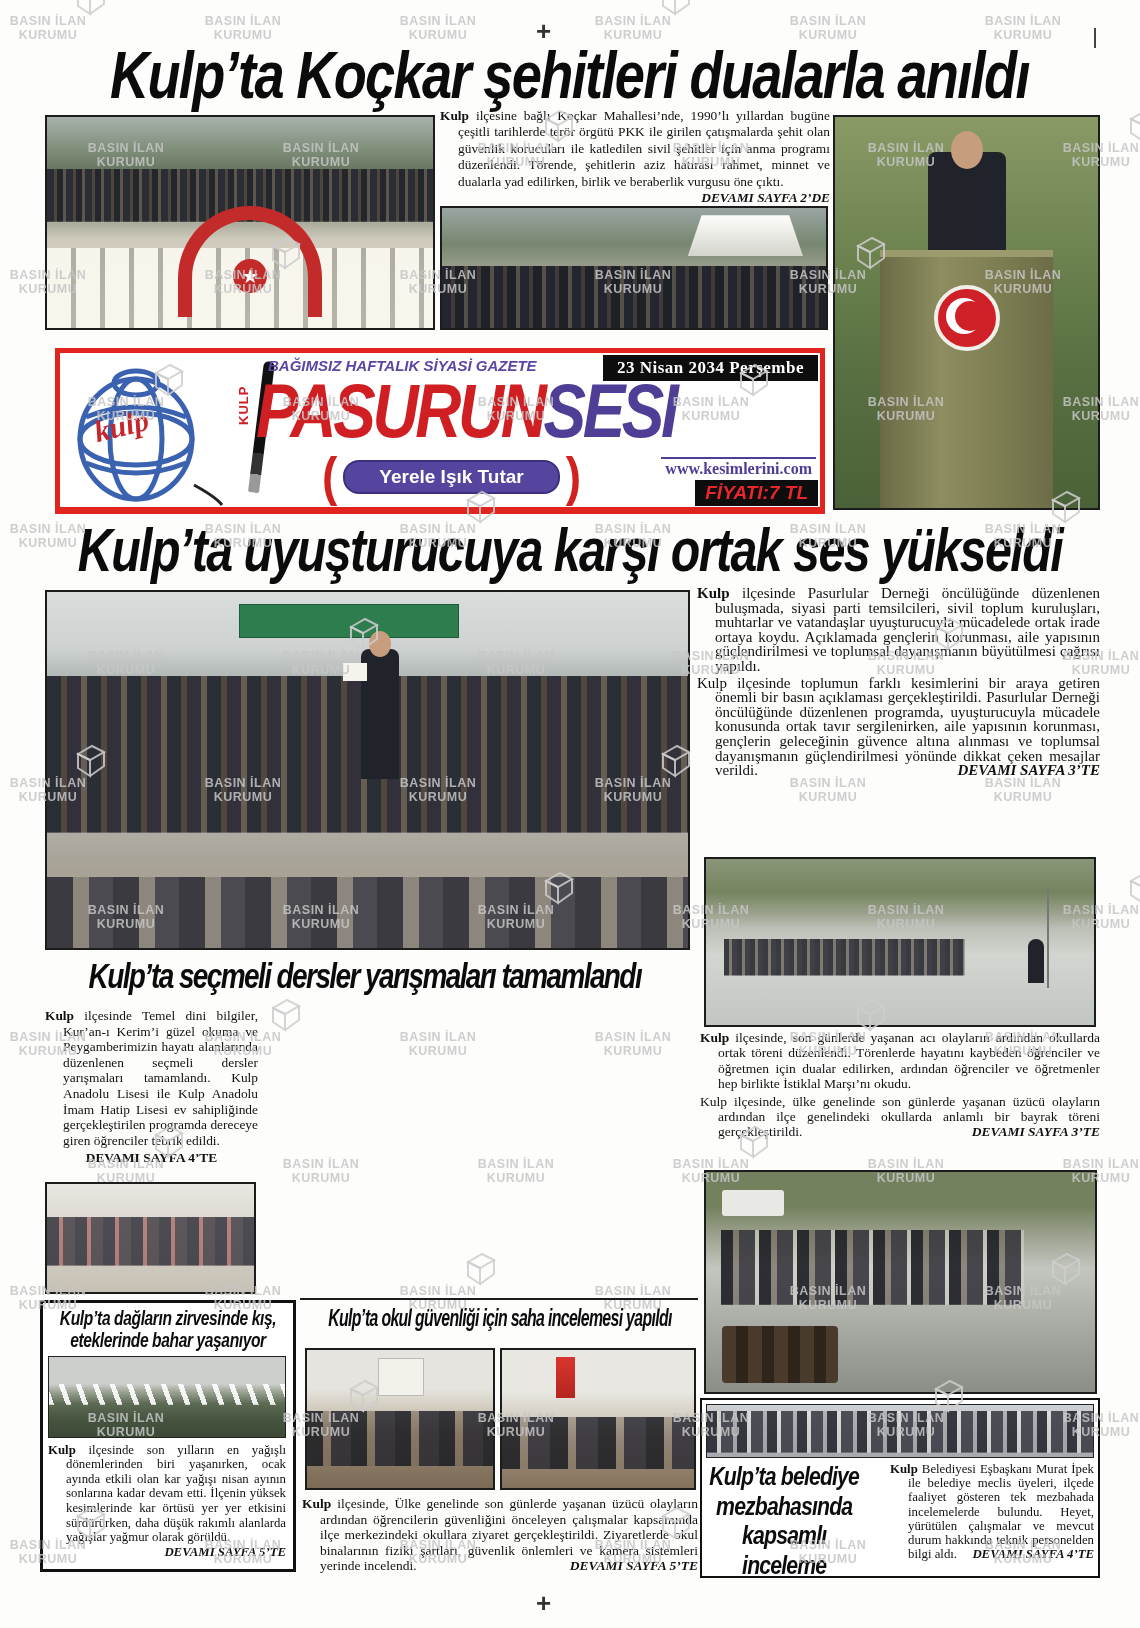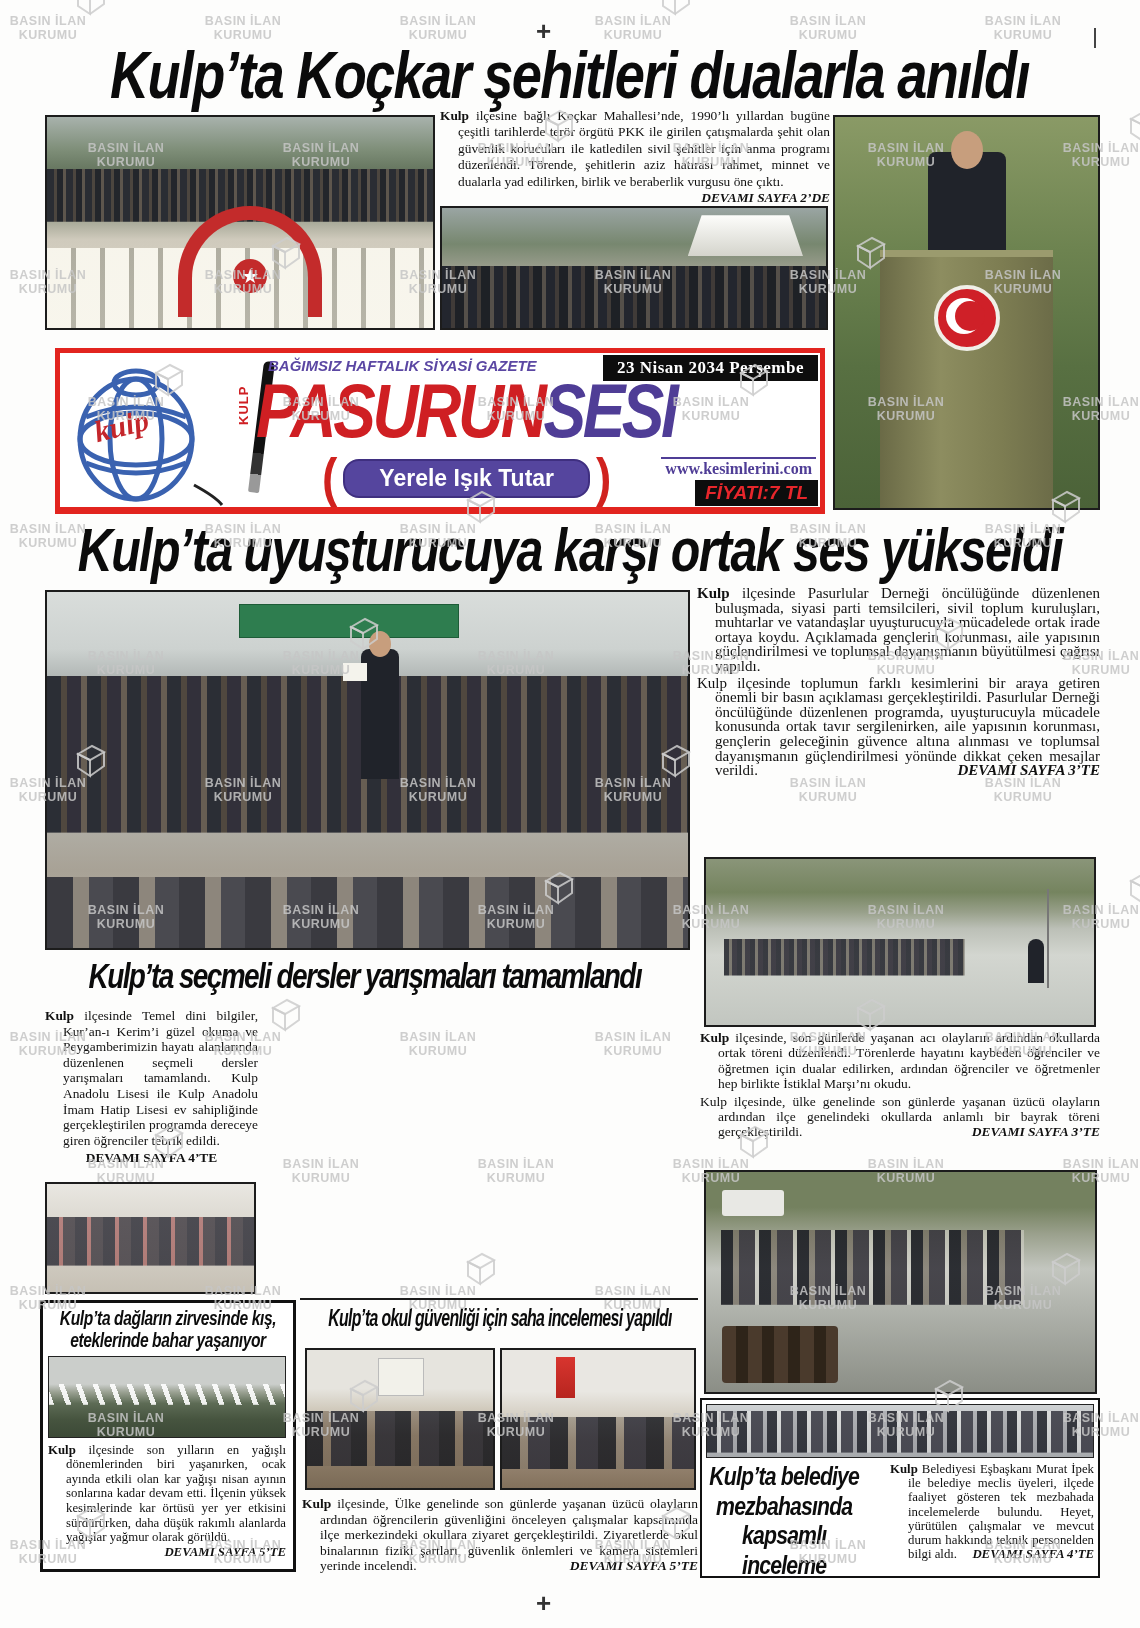--- a/index.html
+++ b/index.html
@@ -32,21 +32,21 @@
           font-style:italic;font-size:15px;color:#5b47a3;letter-spacing:0px;}
   .mh-title{position:absolute;left:196px;top:20px;white-space:nowrap;font-family:"Liberation Sans",sans-serif;
             font-weight:bold;font-style:italic;font-size:76px;letter-spacing:-4px;transform:scaleX(.84);
             transform-origin:top left;line-height:1;}
   .mh-title .t-red{color:#cf1f23;}
   .mh-title .t-purple{color:#4f3d96;}
   .mh-date{position:absolute;right:2px;top:2px;background:#0d0d0d;color:#fff;font-weight:bold;font-size:17px;
            padding:3px 14px;letter-spacing:.5px;}
   .mh-tagwrap{position:absolute;left:262px;top:106px;display:flex;align-items:center;}
   .mh-bracket{color:#d0221f;font-size:46px;font-weight:bold;line-height:.8;transform:scaleY(1.15);font-family:"Liberation Sans",sans-serif;}
-  .mh-tag{background:#55459e;color:#fff;font-family:"Liberation Sans",sans-serif;font-weight:bold;font-size:23px;
+  .mh-tag{background:#55459e;color:#fff;font-family:"Liberation Sans",sans-serif;font-weight:bold;font-size:19px;
           padding:4px 34px;border-radius:16px;margin:0 6px;border:2px solid #3f2f80;}
   .mh-site{position:absolute;right:4px;top:104px;color:#4f3d96;font-weight:bold;font-size:16px;
            border-top:2px solid #4f3d96;padding:1px 4px 0 4px;}
   .mh-price{position:absolute;right:2px;bottom:1px;background:#0d0d0d;color:#e8262b;font-family:"Liberation Sans",sans-serif;
             font-weight:bold;font-style:italic;font-size:19px;padding:2px 10px;}
   .mh-kulp-vert{position:absolute;left:176px;top:72px;color:#cf1f23;font-family:"Liberation Sans",sans-serif;
                 font-weight:bold;font-size:13px;transform:rotate(-90deg);transform-origin:left top;letter-spacing:1px;}
   .mh-pen{position:absolute;left:196px;top:8px;width:11px;height:132px;background:linear-gradient(180deg,#111 0 70%,#333 70% 86%,#999 86% 100%);
           border-radius:5px 5px 2px 2px;transform:rotate(7deg);}
   .mh-logo{position:absolute;left:6px;top:4px;}

